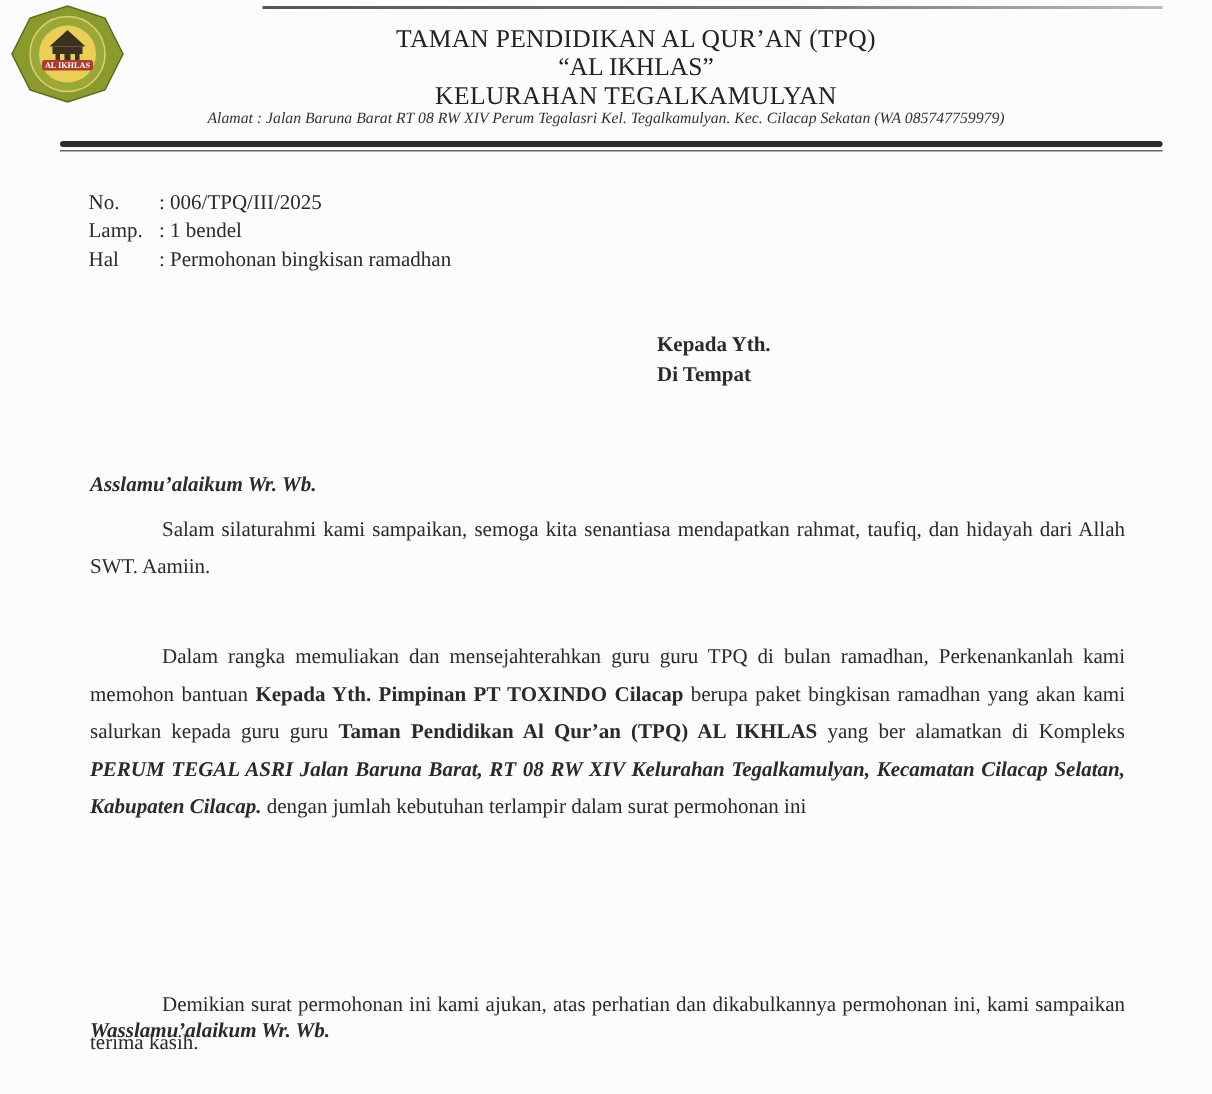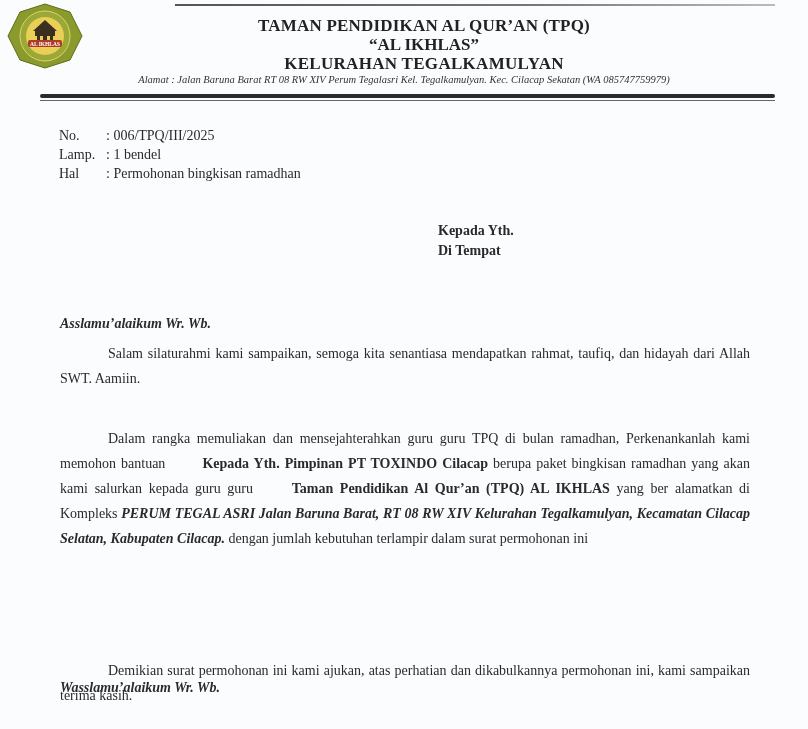--- a/index.html
+++ b/index.html
@@ -10,21 +10,21 @@
     color:#2a2a2a;
     position:relative;
   }
   .abs { position:absolute; }
   .top-rule {
     left:175px; top:4px; width:600px; height:2px;
     background:linear-gradient(90deg,#555 0%,#777 60%,#bbb 100%);
   }
   .logo { left:6px; top:3px; width:78px; height:66px; }
   .hdr-line {
-    left:0; width:808px; text-align:center; font-weight:bold; color:#222;
+    left:0; width:808px; text-align:center; font-weight:normal; color:#222;
     padding-left:40px; box-sizing:border-box;
   }
   .hdr1 { top:16px; font-size:17px; letter-spacing:0.2px; }
   .hdr2 { top:35px; font-size:17px; }
   .hdr3 { top:54px; font-size:17px; letter-spacing:0.3px; }
   .addr {
     top:74px; left:0; width:808px; text-align:center;
     box-sizing:border-box;
     font-style:italic; font-size:10.5px; color:#333;
   }
@@ -35,21 +35,21 @@
   .meta-label { width:47px; }
   .recipient { left:438px; top:221px; font-size:14px; font-weight:bold; line-height:19.5px; }
   .body-text { left:60px; width:690px; font-size:14px; }
   .greet { top:316px; font-weight:bold; font-style:italic; }
   .para { line-height:25px; text-align:justify; }
   .para .indent { display:inline-block; width:48px; }
   .p1 { top:341px; }
   .p2 { top:426px; }
   .p3 { top:621px;margin-top:37px; }
   .closing { top:680px; font-weight:bold; font-style:italic; }
-  b { font-weight:bold;margin-left:32px; }
+  b { font-weight:bold; }
   .bi { font-weight:bold; font-style:italic; }
 </style>
 </head>
 <body>
 
 <div class="abs top-rule"></div>
 
 <div class="abs logo">
   <svg width="78" height="66" viewBox="0 0 78 66">
     <polygon points="39,1 64,9 76,33 64,57 39,65 14,57 2,33 14,9" fill="#8a9a2c" stroke="#5e6b1a" stroke-width="1"></polygon>

